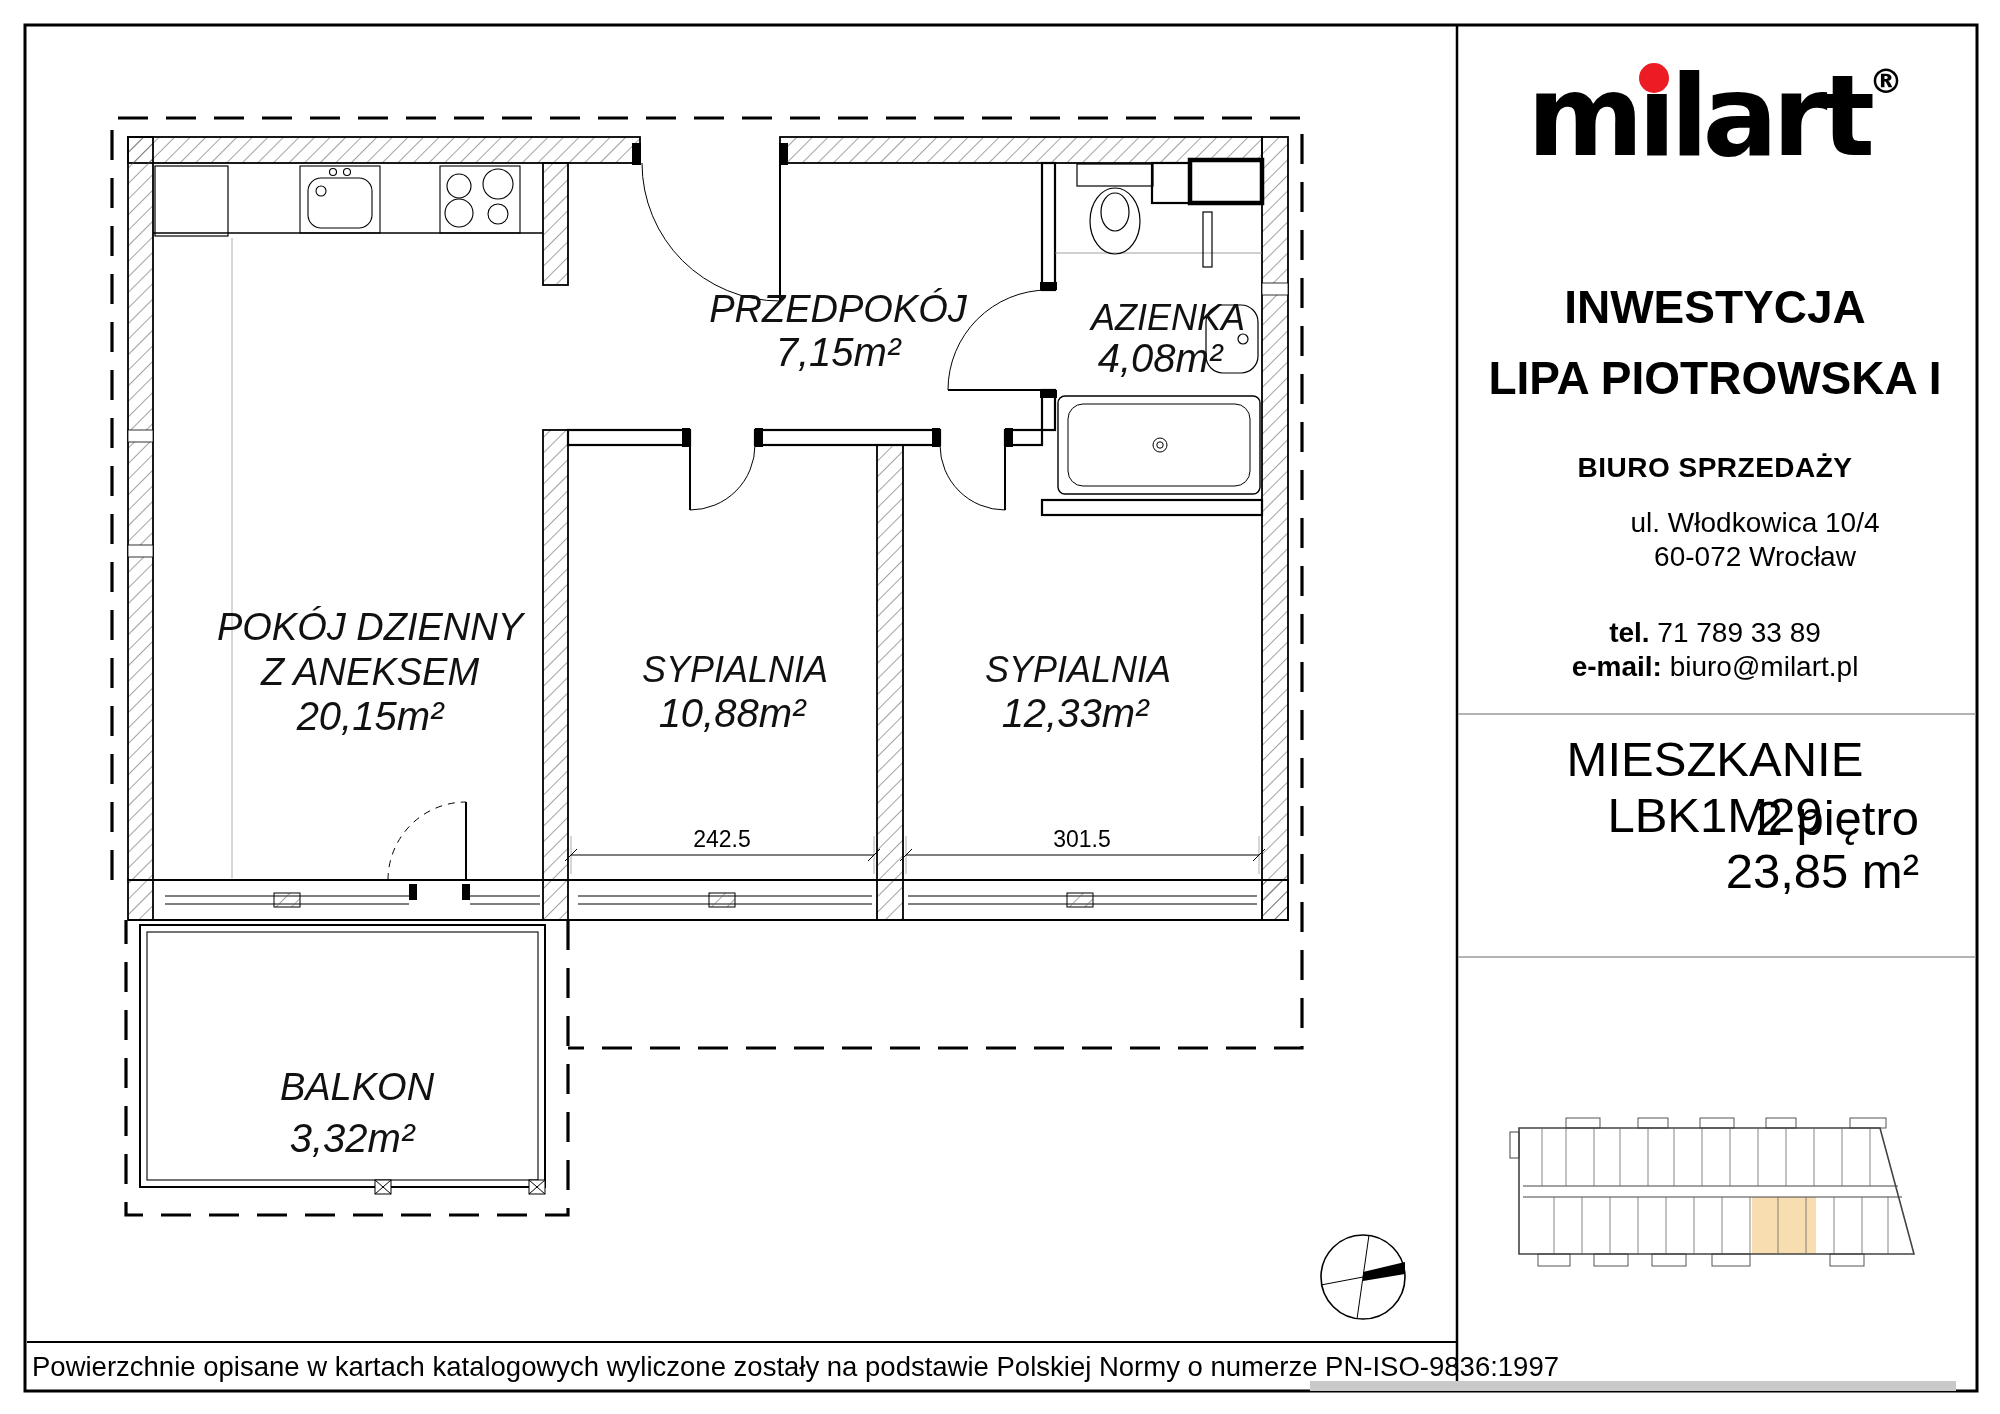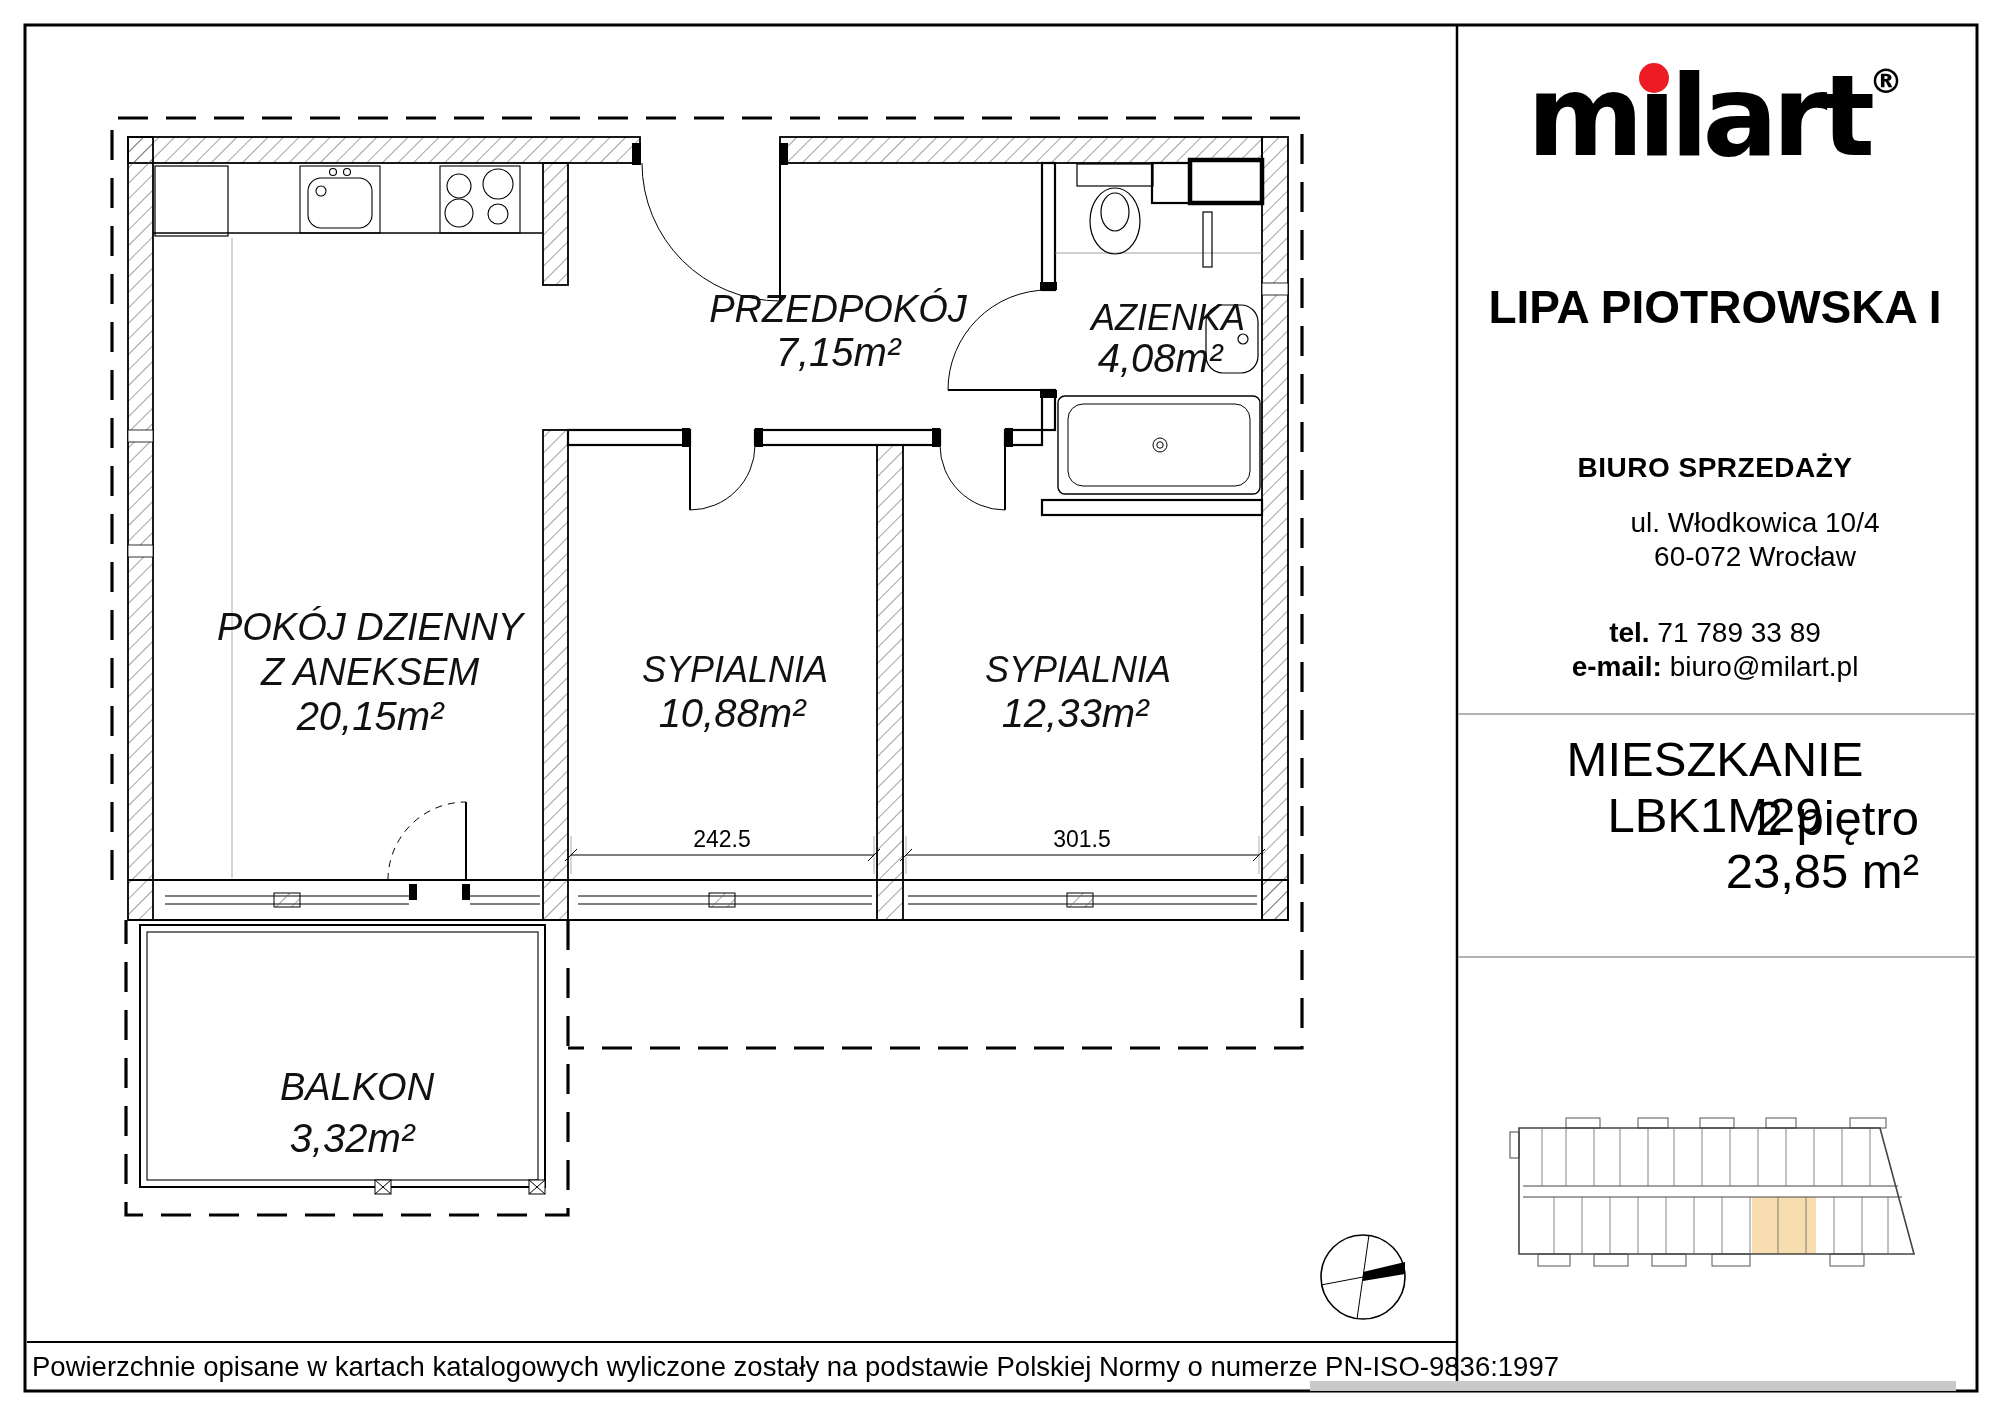--- a/index.html
+++ b/index.html
@@ -292,20 +292,21 @@
       <rect x="1830" y="1254" width="34" height="12"></rect>
     </g>
   </g>
 </svg>
 
 <div class="sidebar-block logo">
   <span class="logo-word"><span>m</span><span class="logo-i"><span>i</span><i class="logo-dot" style="background: rgb(237, 28, 36);"></i></span><span>lart</span></span><span class="logo-reg">®</span>
 </div>
 
 <div class="sidebar-block investment">
+  <div>INWESTYCJA</div>
   <div>LIPA PIOTROWSKA I</div>
 </div>
 
 <div class="sidebar-block office-title">BIURO SPRZEDAŻY</div>
 
 <div class="sidebar-block office-addr">
   <div>ul. Włodkowica 10/4</div>
   <div>60-072 Wrocław</div>
 </div>
 

